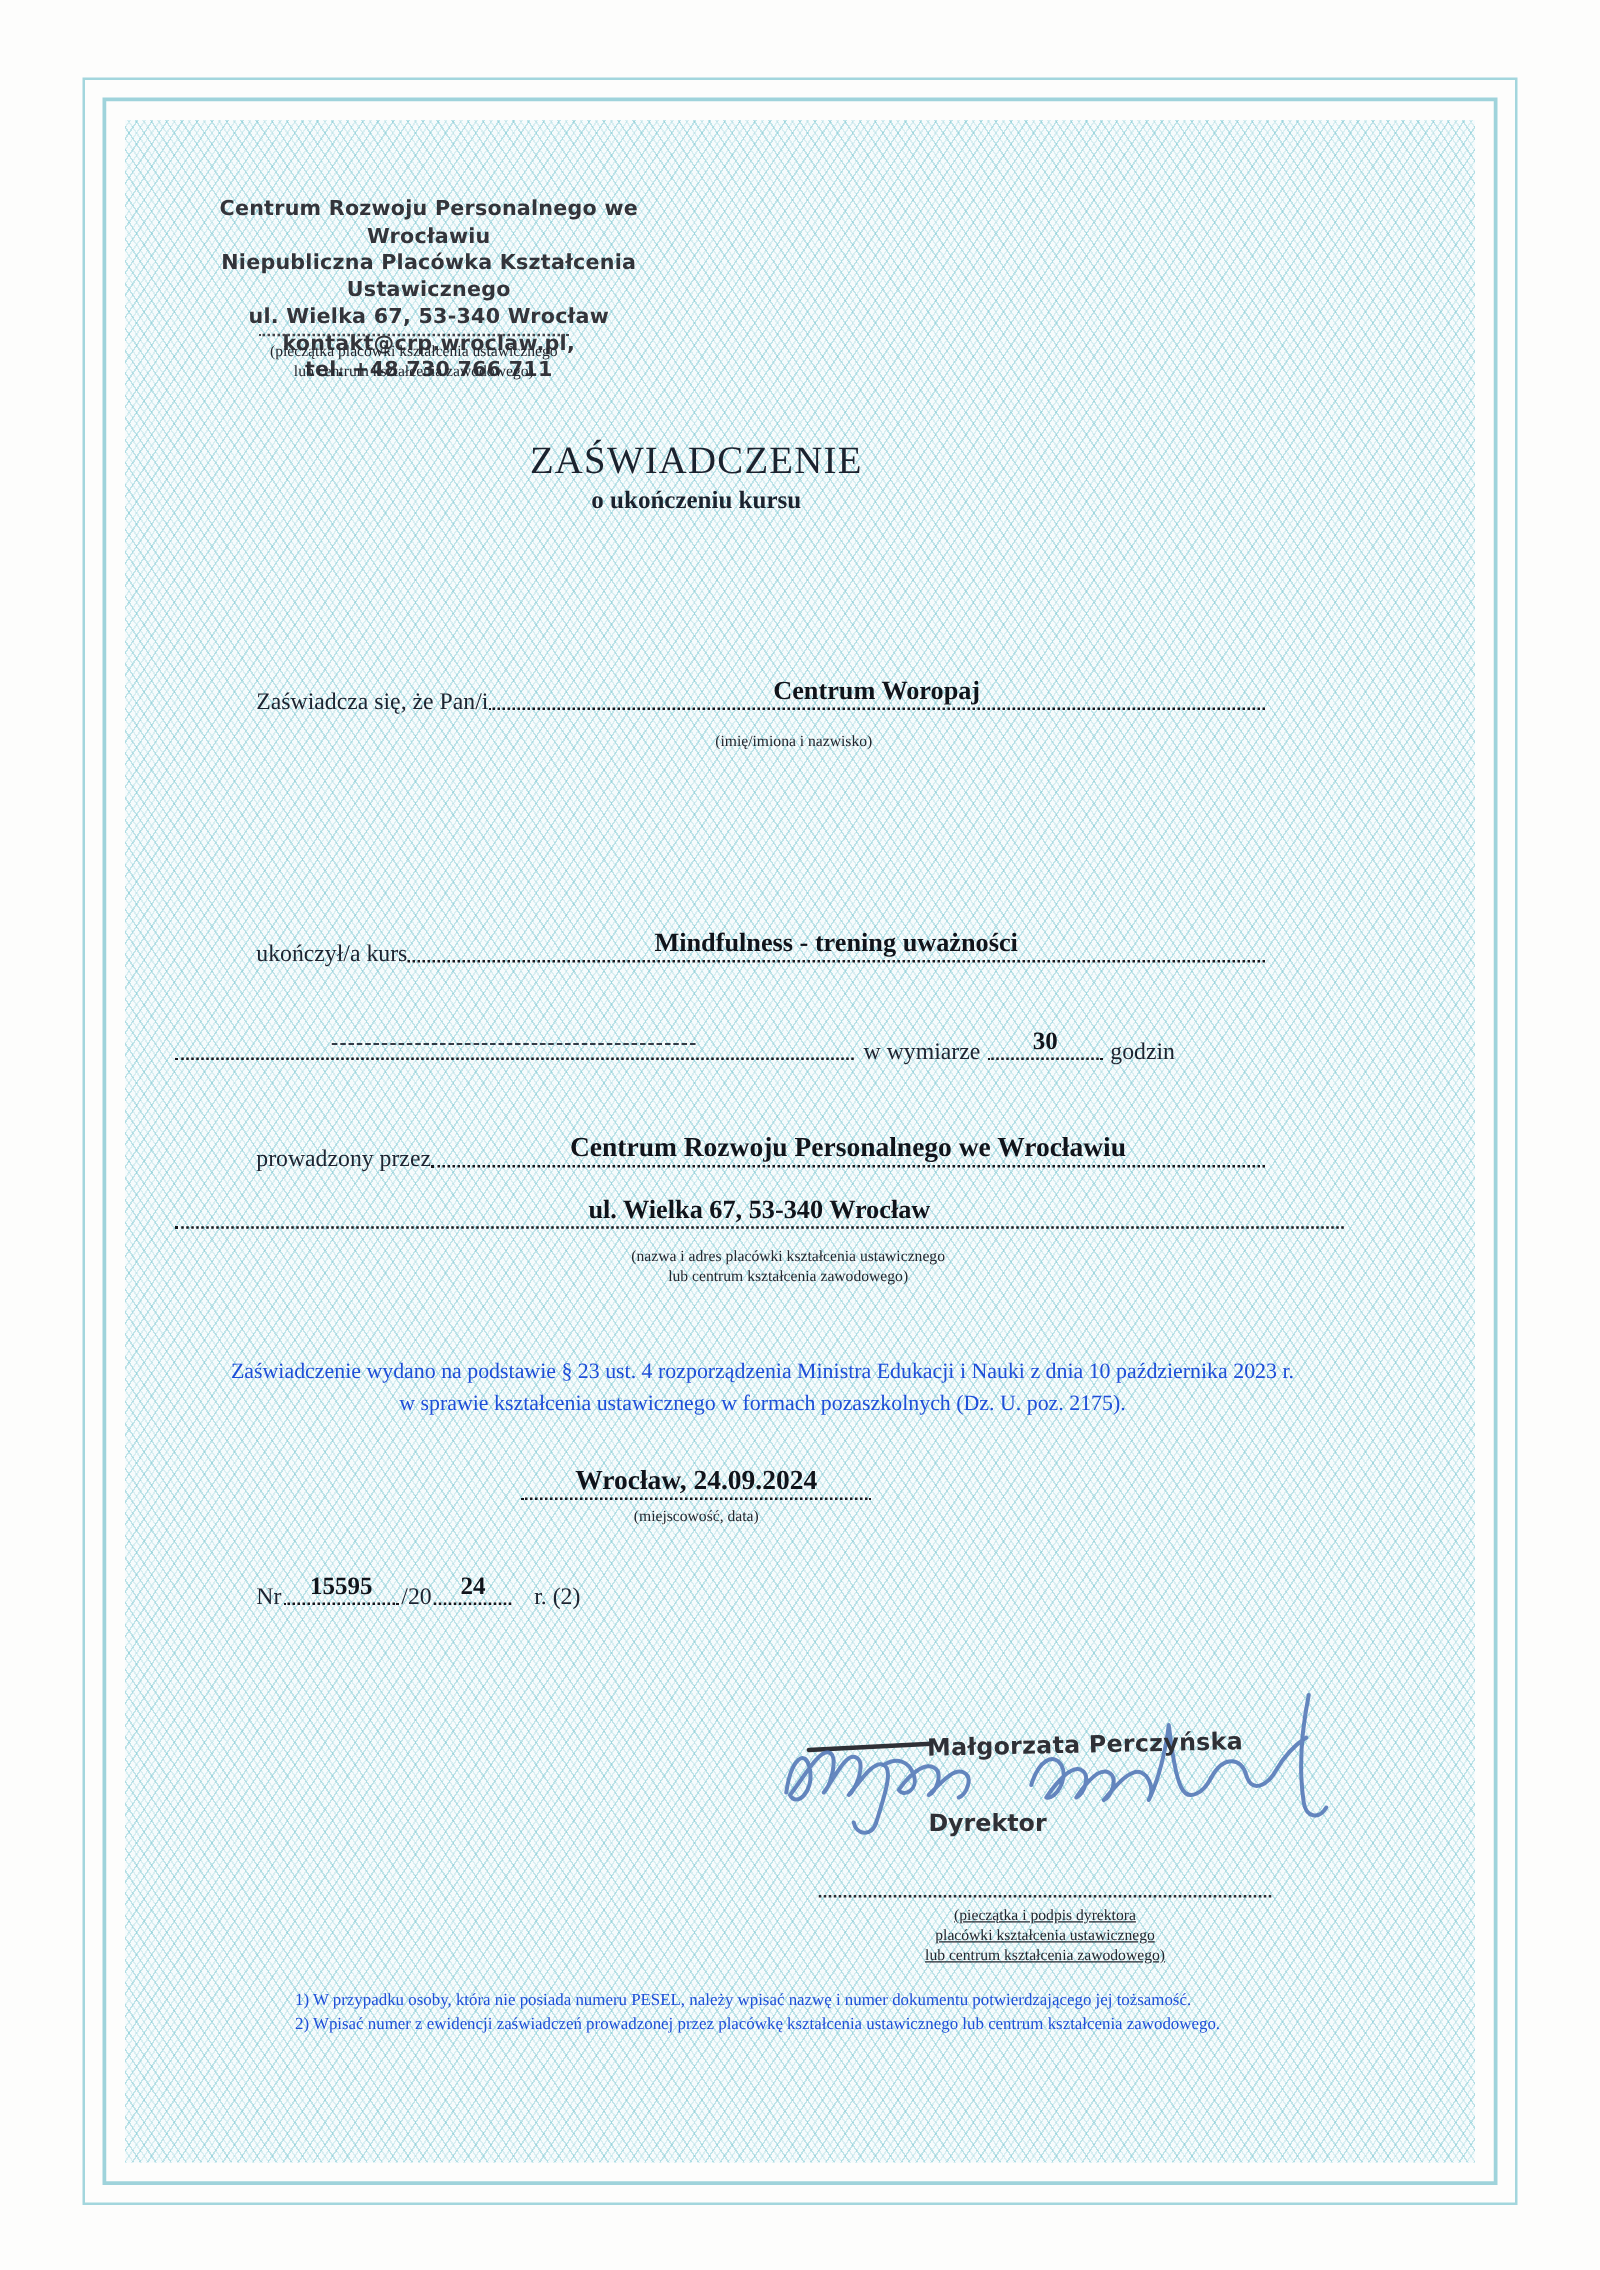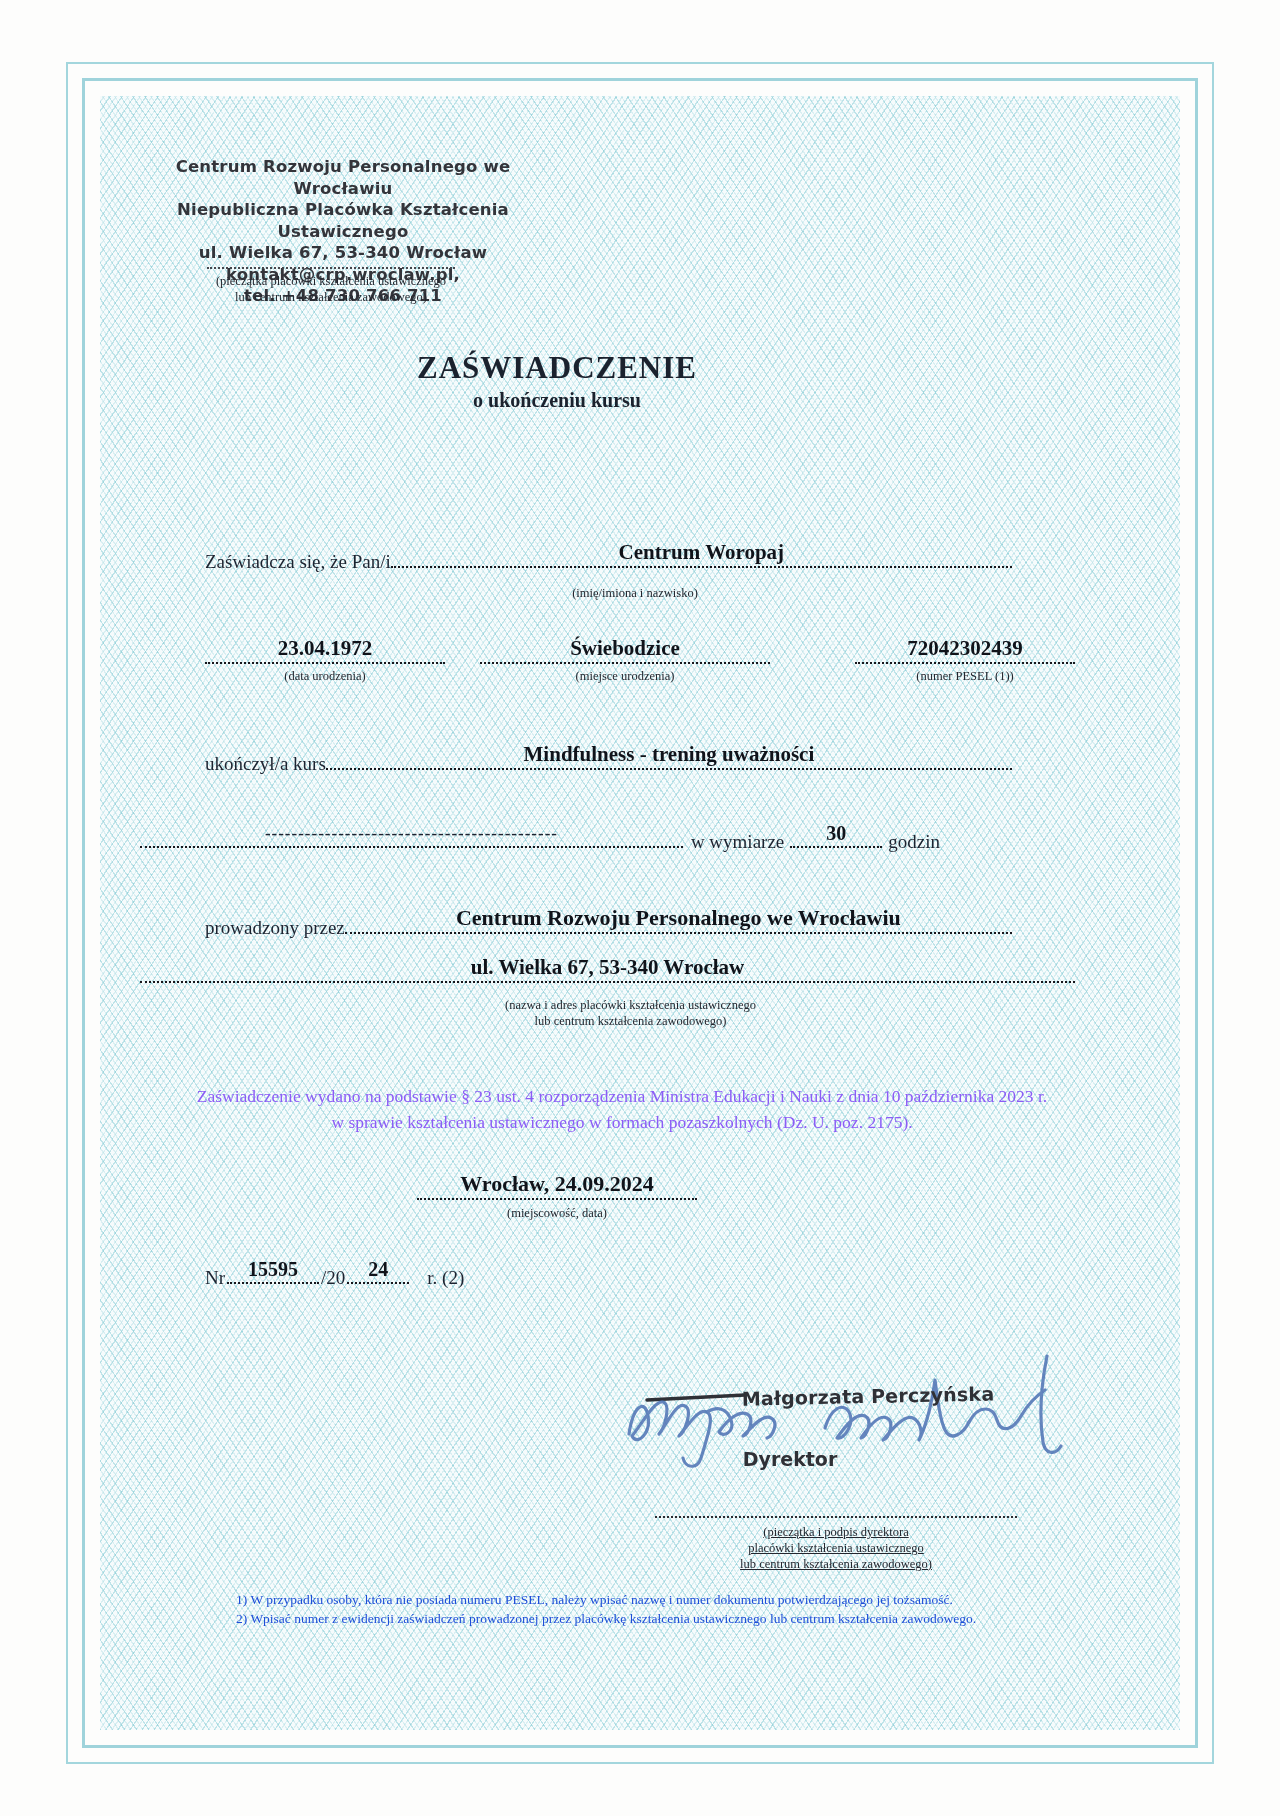--- a/index.html
+++ b/index.html
@@ -33,21 +33,21 @@
   
   .stamp-block {
     left:138px; top:156px; width:410px; text-align:center;
     font-family:"DejaVu Sans", sans-serif; font-weight:600;
     font-size:16.5px; line-height:21.5px; color:#33343a; letter-spacing:.2px;
   }
   .stamp-dotline { left:207px; top:267px; width:248px; border-top:2px dotted #46464c; }
   .stamp-caption { left:155px; top:273px; width:352px; }
   
   .title-block { left:0; top:350px; width:1114px; text-align:center; }
-  .title-main { font-size:31px; font-weight:bold; letter-spacing:1px; color:#1b222e; }
+  .title-main { font-size:31px; font-weight:normal; letter-spacing:1px; color:#1b222e; }
   .title-sub  { font-size:20px; font-weight:bold; margin-top:3px; color:#1b222e; }
   
   .row-name { left:205px; top:540px; width:807px; }
   .row-name .value { font-size:21px; }
   .cap-name { left:500px; top:585px; width:270px; }
   .row-three { left:205px; top:628px; width:870px; display:flex; }
   .col { display:flex; flex-direction:column; }
   .col .dot-field { height:34px; }
   .col .value { font-size:21px; }
   .col .caption { margin-top:4px; }
@@ -58,21 +58,21 @@
   .row-course .value { font-size:21px; }
   .row-hours { left:140px; top:822px; width:800px; }
   .dashes { font-weight:bold; font-size:17px; letter-spacing:1px; margin-bottom:2px; white-space:nowrap; }
   .hours-field { width:92px; margin:0 6px; }
   .hours-field .value { font-size:20px; }
   .row-conducted { left:205px; top:905px; width:807px; }
   .row-conducted .value { font-size:22px; }
   .row-address { left:140px; top:955px; width:935px; }
   .row-address .value { font-size:21px; }
   .cap-address { left:227px; top:997px; width:807px; }
-  .legal { left:150px; top:1083px; width:944px; text-align:center; font-size:17.5px; line-height:26px; color:#8b5cf6; }
+  .legal { left:138px; top:1083px; width:944px; text-align:center; font-size:17.5px; line-height:26px; color:#1d4ed8; }
   .place-date { left:417px; top:1162px; width:280px; }
   .place-date .dot-field { height:36px; }
   .place-date .value { font-size:22px; }
   .place-date .caption { margin-top:5px; }
   .row-number { left:205px; top:1258px; }
   .num-field { width:92px; margin:0 2px; }
   .num-field .value { font-size:20px; }
   .num-field-year { width:62px; }
   
   .sig-svg { left:615px; top:1350px; }
@@ -118,40 +118,20 @@
   </div>
 
   <div class="abs row-name flexrow">
     <span class="label">Zaświadcza się, że Pan/i</span>
     <div class="dot-field" style="flex:1;">
       <span class="value">Centrum Woropaj</span>
     </div>
   </div>
   <div class="abs cap-name caption">(imię/imiona i nazwisko)</div>
 
-  <div class="abs row-three">
-    <div class="col col-1">
-      <div class="dot-field">
-        <span class="value">23.04.1972</span>
-      </div>
-      <div class="caption">(data urodzenia)</div>
-    </div>
-    <div class="col col-2">
-      <div class="dot-field">
-        <span class="value">Świebodzice</span>
-      </div>
-      <div class="caption">(miejsce urodzenia)</div>
-    </div>
-    <div class="col col-3">
-      <div class="dot-field">
-        <span class="value">72042302439</span>
-      </div>
-      <div class="caption">(numer PESEL (1))</div>
-    </div>
-  </div>
 
   <div class="abs row-course flexrow">
     <span class="label">ukończył/a kurs</span>
     <div class="dot-field" style="flex:1;">
       <span class="value">Mindfulness - trening uważności</span>
     </div>
   </div>
 
   <div class="abs row-hours flexrow">
     <div class="dot-field" style="flex:1;">

